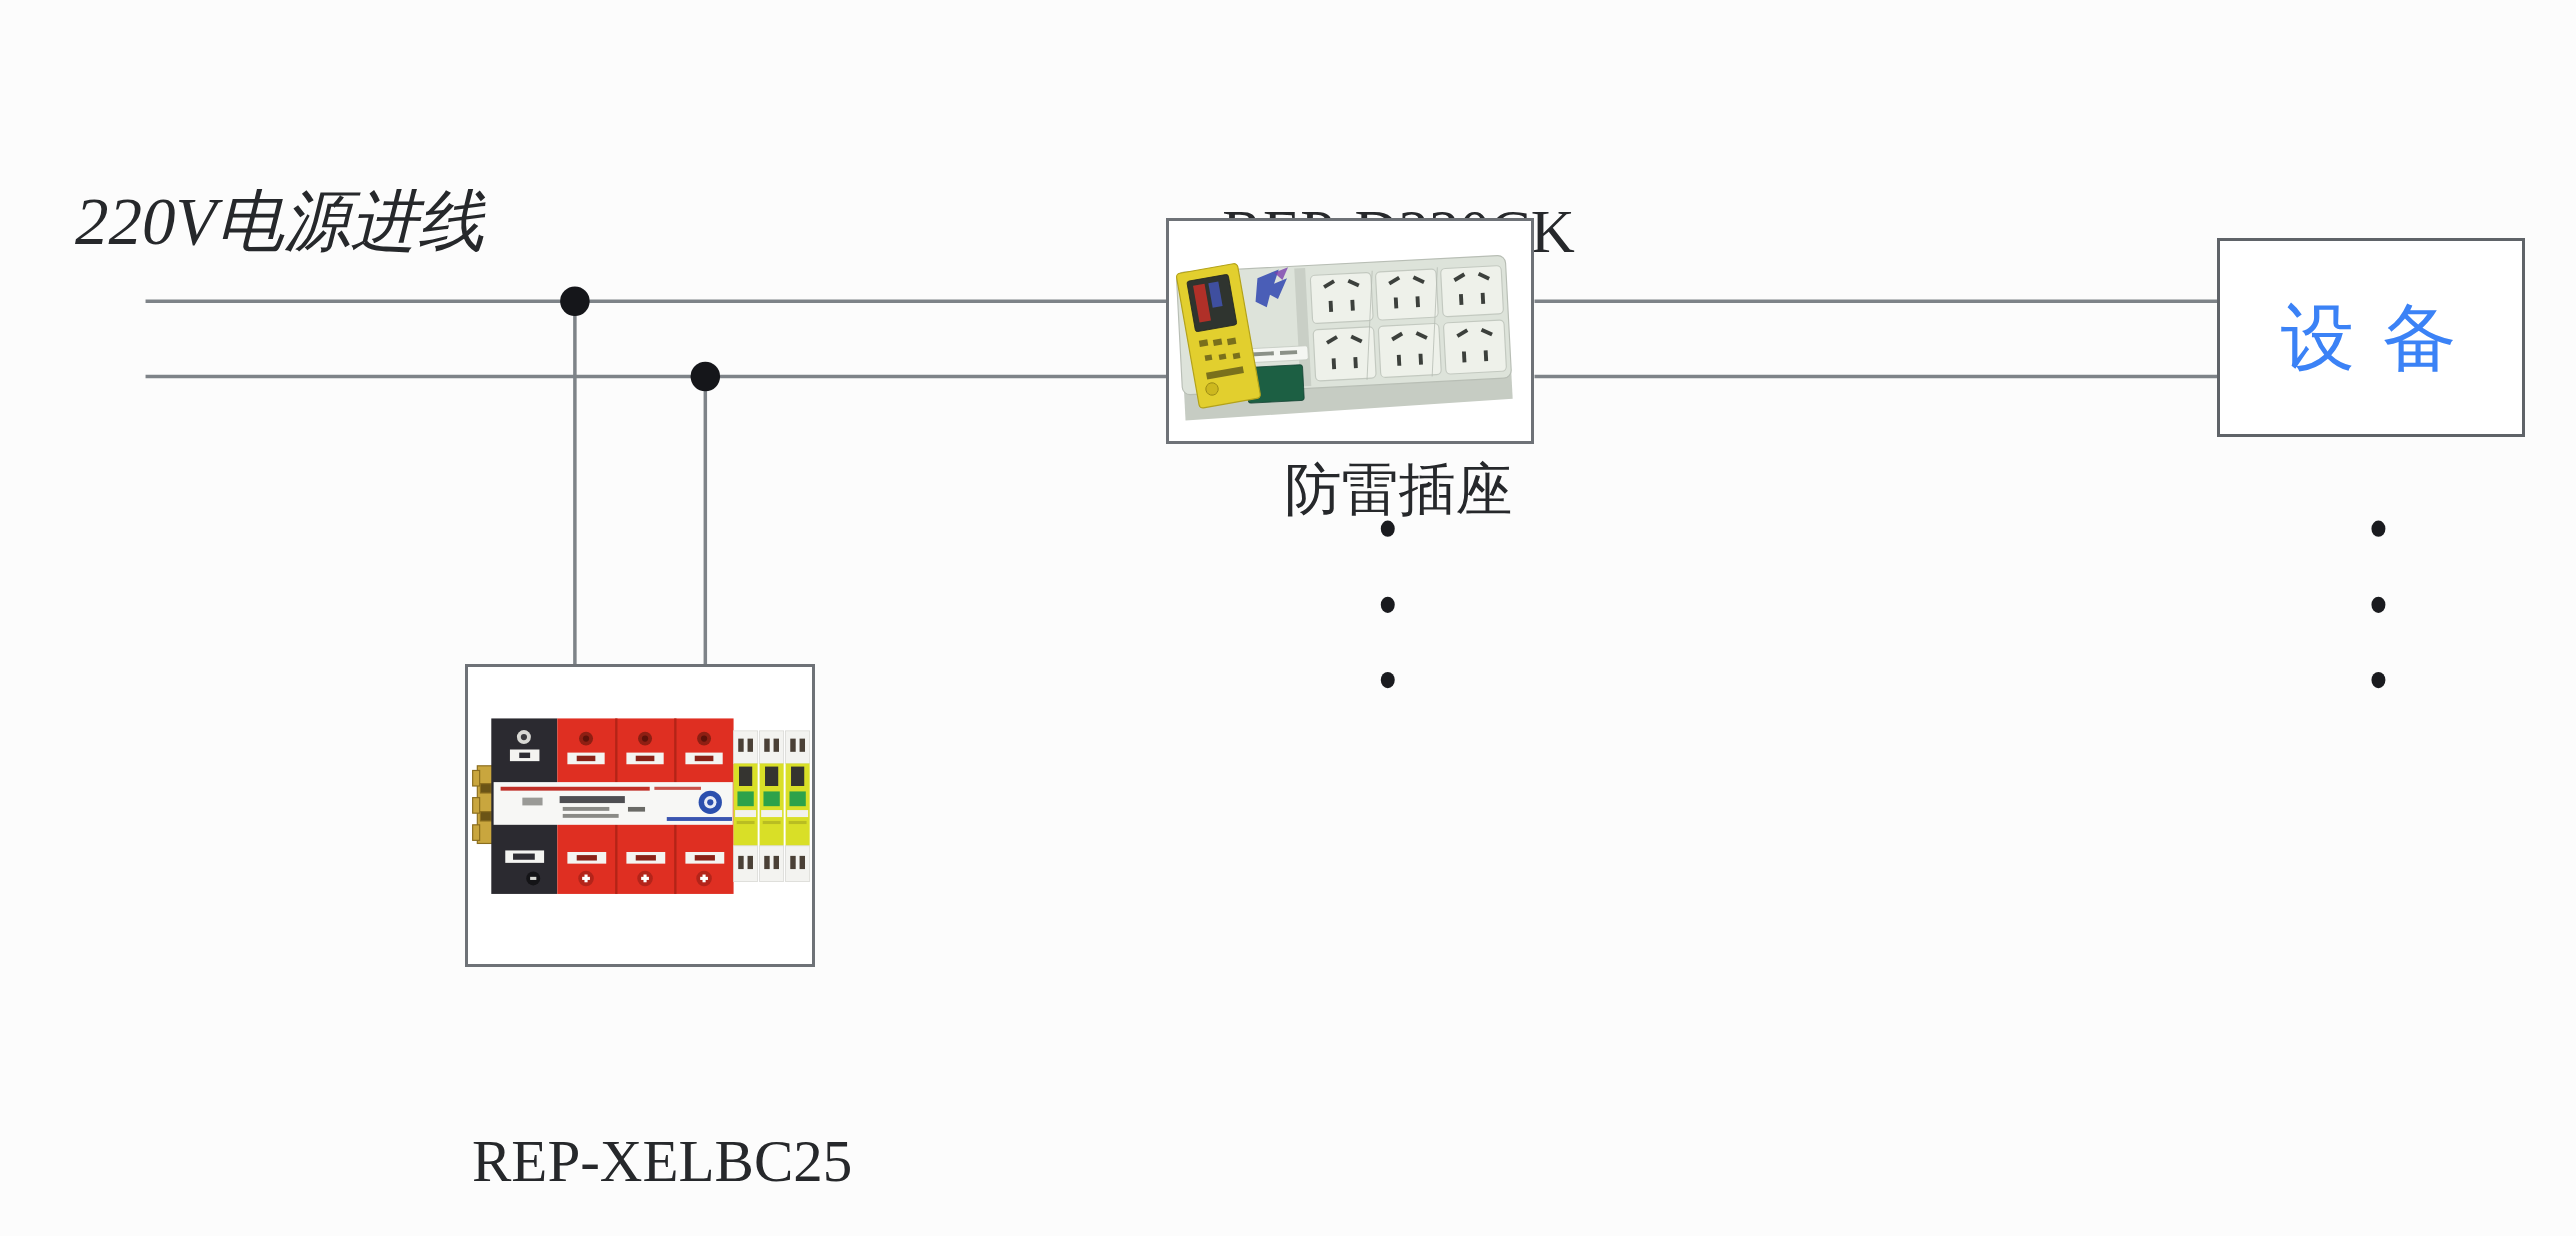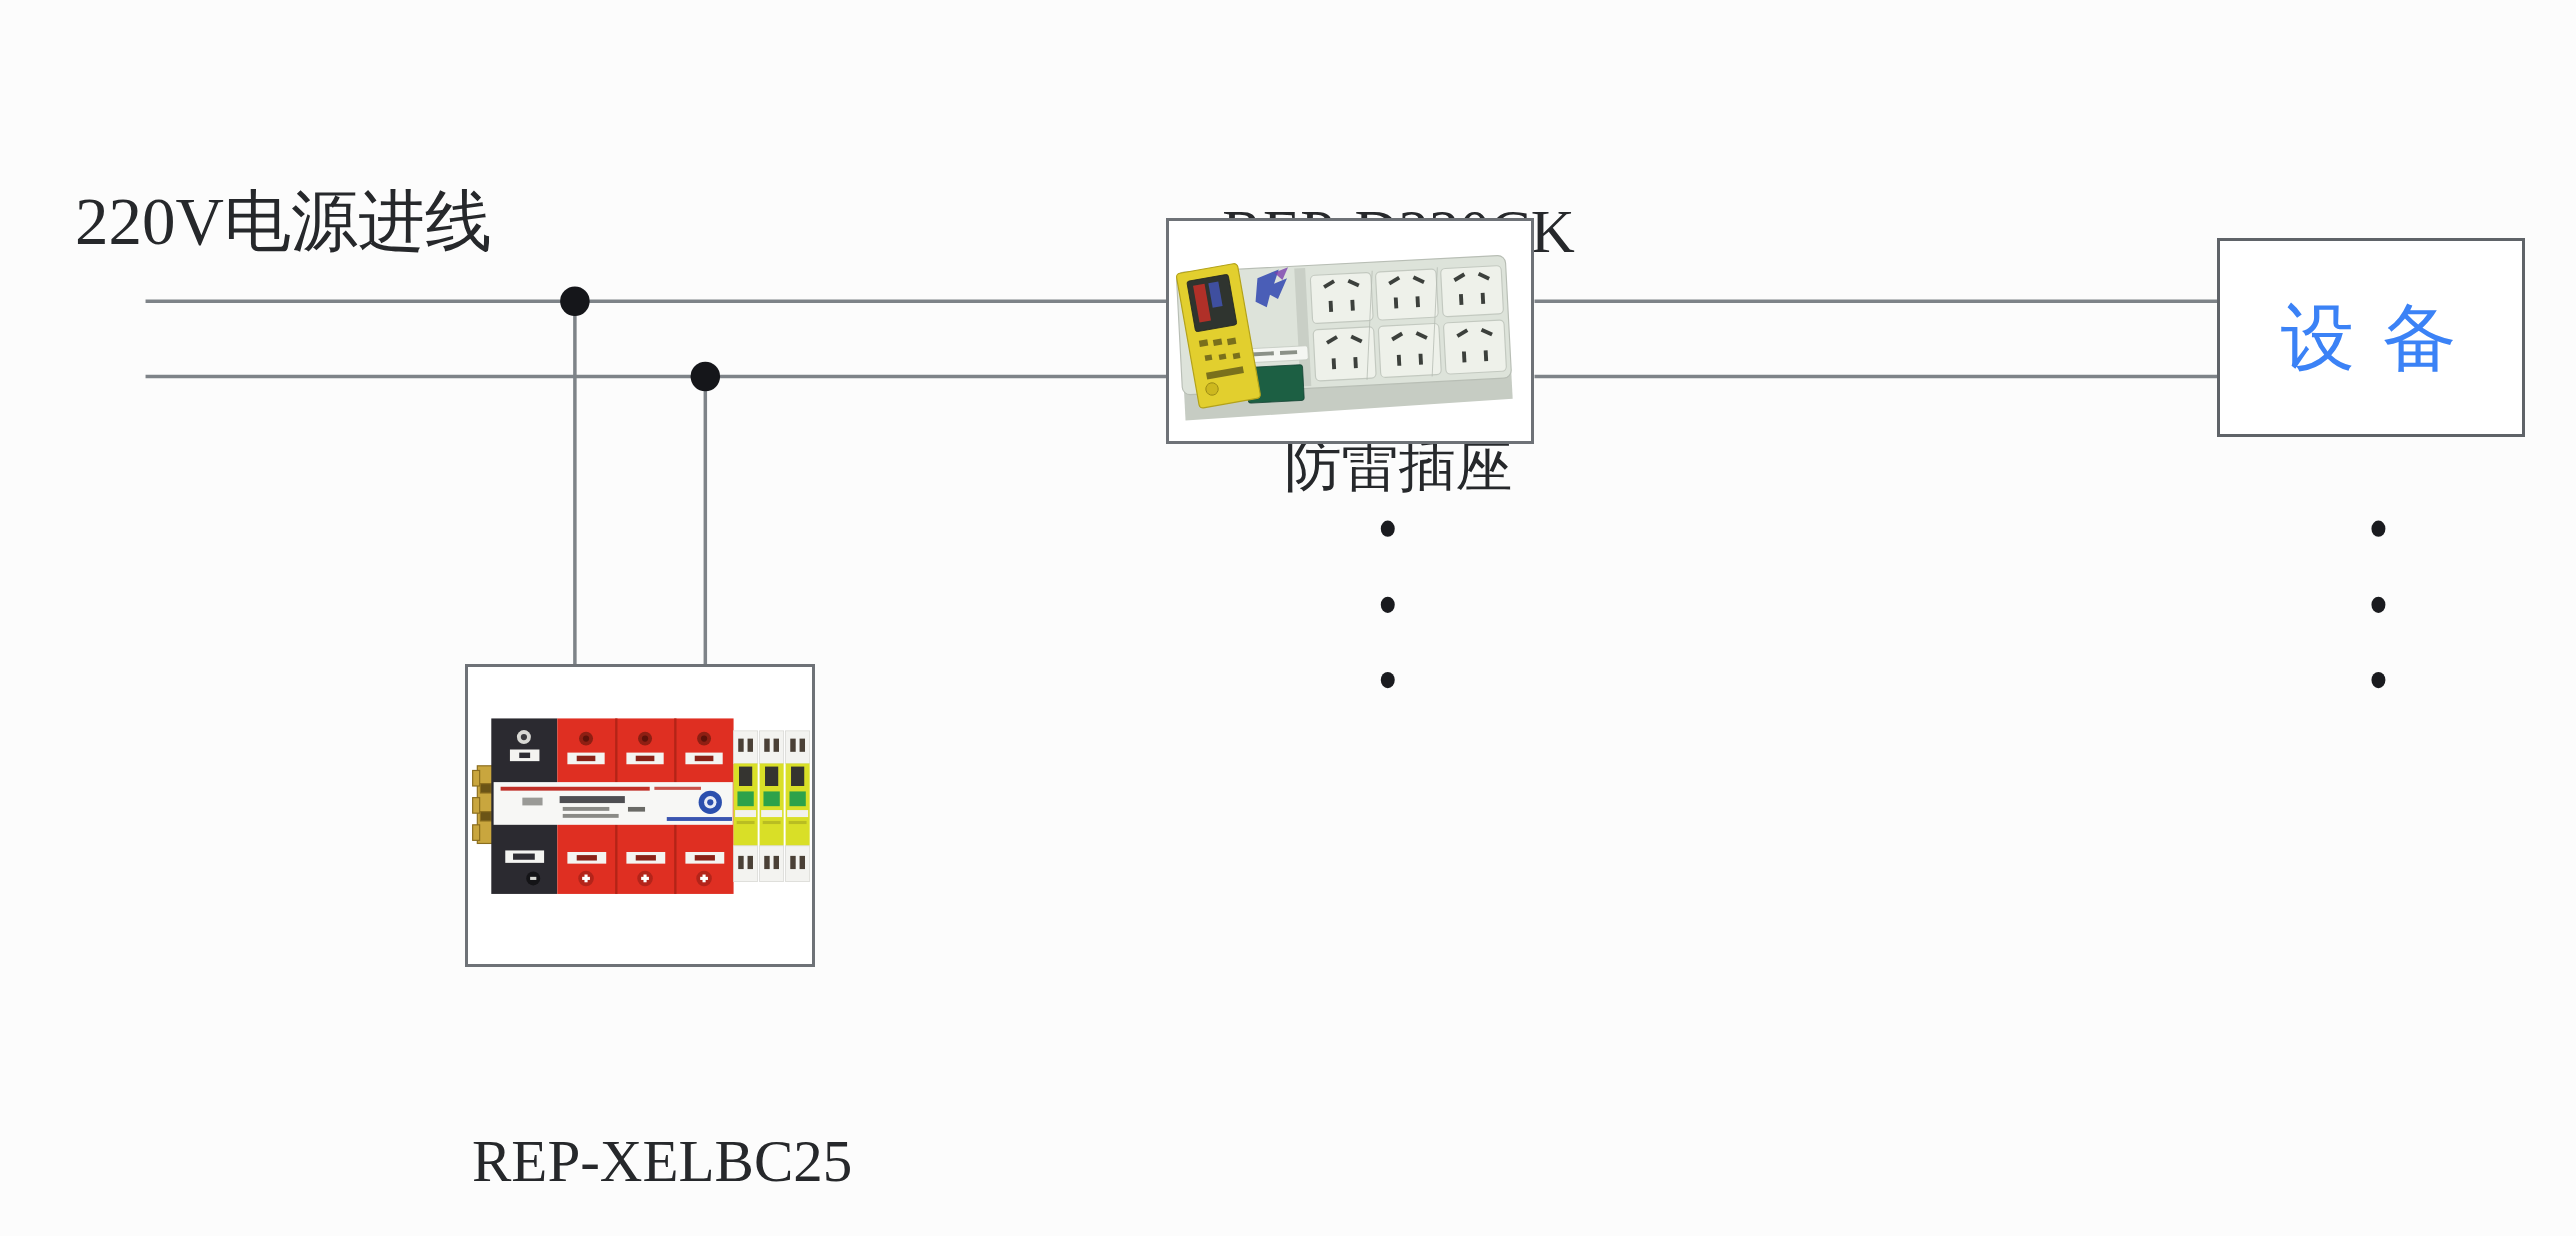--- a/index.html
+++ b/index.html
@@ -23,27 +23,27 @@
   .device-box{
     left:2217px;top:238px;width:308px;height:199px;
     border:3.9px solid #5f6368;
     display:flex;align-items:center;justify-content:center;
   }
   .device-box .device-label{
     font-size:74px;line-height:1;letter-spacing:4.7px;color:#3b82f6;white-space:pre;
   }
   .label{position:absolute;white-space:pre;}
   .power-input-label{
-    left:75px;top:185px;font-size:67px;line-height:1.1;color:#26282b;
+    left:75px;top:185px;font-size:67px;line-height:1.1;color:#26282b;font-style:italic;
   }
   .strip-label{
     left:1212px;top:37px;width:373px;text-align:center;
     font-size:61px;line-height:78px;color:#26282b;
   }
-  .strip-label .second{font-size:57px;}
+  .strip-label .second{font-size:57px;margin-top:24px;}
   .arrester-label{
     left:472px;top:969px;font-size:59px;line-height:77px;color:#26282b;text-align:left;
   }
   .photo-svg{position:absolute;left:0;top:0;}
 </style>
 </head>
 <body>
 
 <div class="canvas">
 

